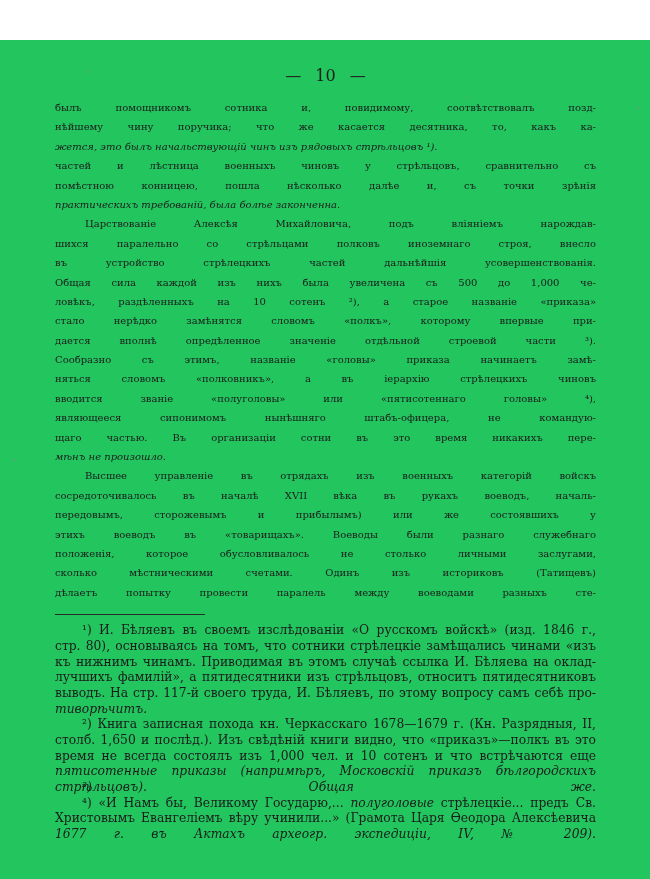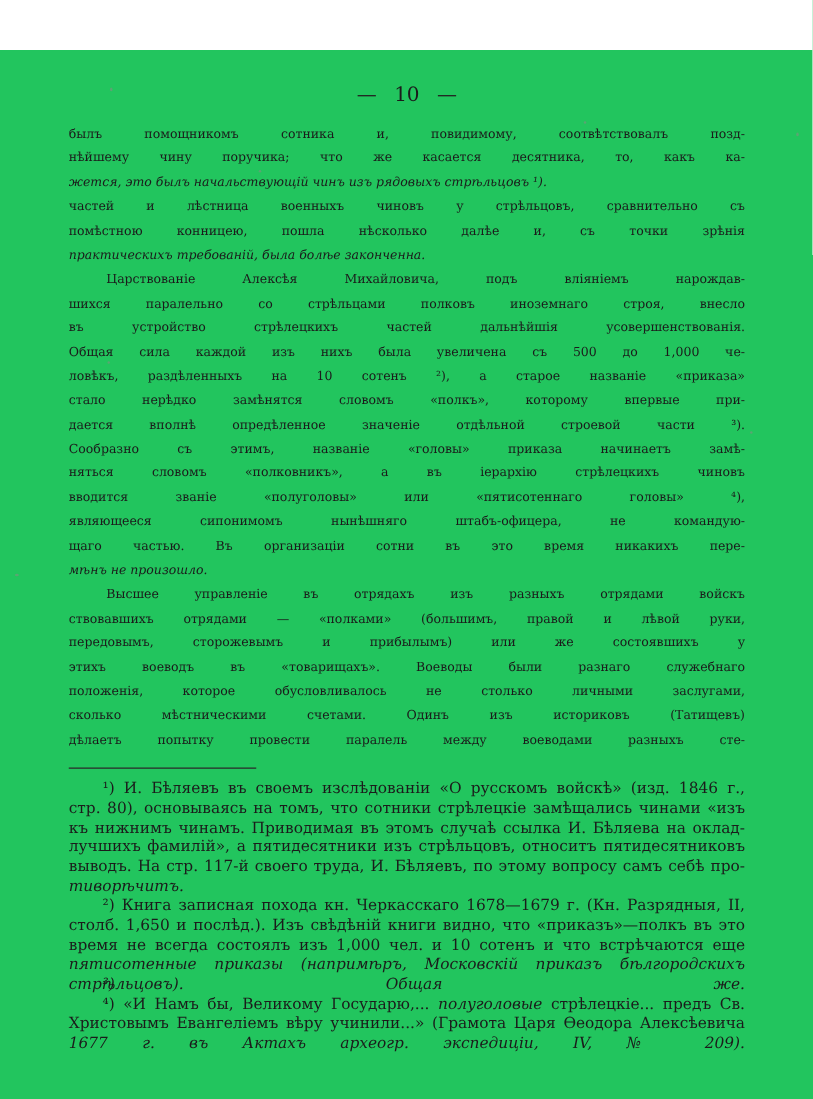--- a/index.html
+++ b/index.html
@@ -93,22 +93,22 @@
       <div class="line">Общая сила каждой изъ нихъ была увеличена съ 500 до 1,000 че-</div>
       <div class="line">ловѣкъ, раздѣленныхъ на 10 сотенъ ²), а старое названіе «приказа»</div>
       <div class="line">стало нерѣдко замѣнятся словомъ «полкъ», которому впервые при-</div>
       <div class="line">дается вполнѣ опредѣленное значеніе отдѣльной строевой части ³).</div>
       <div class="line">Сообразно съ этимъ, названіе «головы» приказа начинаетъ замѣ-</div>
       <div class="line">няться словомъ «полковникъ», а въ іерархію стрѣлецкихъ чиновъ</div>
       <div class="line">вводится званіе «полуголовы» или «пятисотеннаго головы» ⁴),</div>
       <div class="line">являющееся сипонимомъ нынѣшняго штабъ-офицера, не командую-</div>
       <div class="line">щаго частью. Въ организаціи сотни въ это время никакихъ пере-</div>
       <div class="line last">мѣнъ не произошло.</div>
-      <div class="line indent">Высшее управленіе въ отрядахъ изъ разныхъ отрядами войскъ</div>
-      <div class="line">ствовавшихъ отрядами — «полками» (большимъ, правой и лѣвой руки,</div>
+      <div class="line indent">Высшее управленіе въ отрядахъ изъ военныхъ категорій войскъ</div>
+      <div class="line">сосредоточивалось въ началѣ XVII вѣка въ рукахъ воеводъ, началь-</div>
       <div class="line">передовымъ, сторожевымъ и прибылымъ) или же состоявшихъ у</div>
       <div class="line">этихъ воеводъ въ «товарищахъ». Воеводы были разнаго служебнаго</div>
       <div class="line">положенія, которое обусловливалось не столько личными заслугами,</div>
       <div class="line">сколько мѣстническими счетами. Одинъ изъ историковъ (Татищевъ)</div>
       <div class="line">дѣлаетъ попытку провести паралель между воеводами разныхъ сте-</div>
     </div>
 
   <div class="fn-rule"></div>
 
   <div class="footnotes" id="footnotes">

